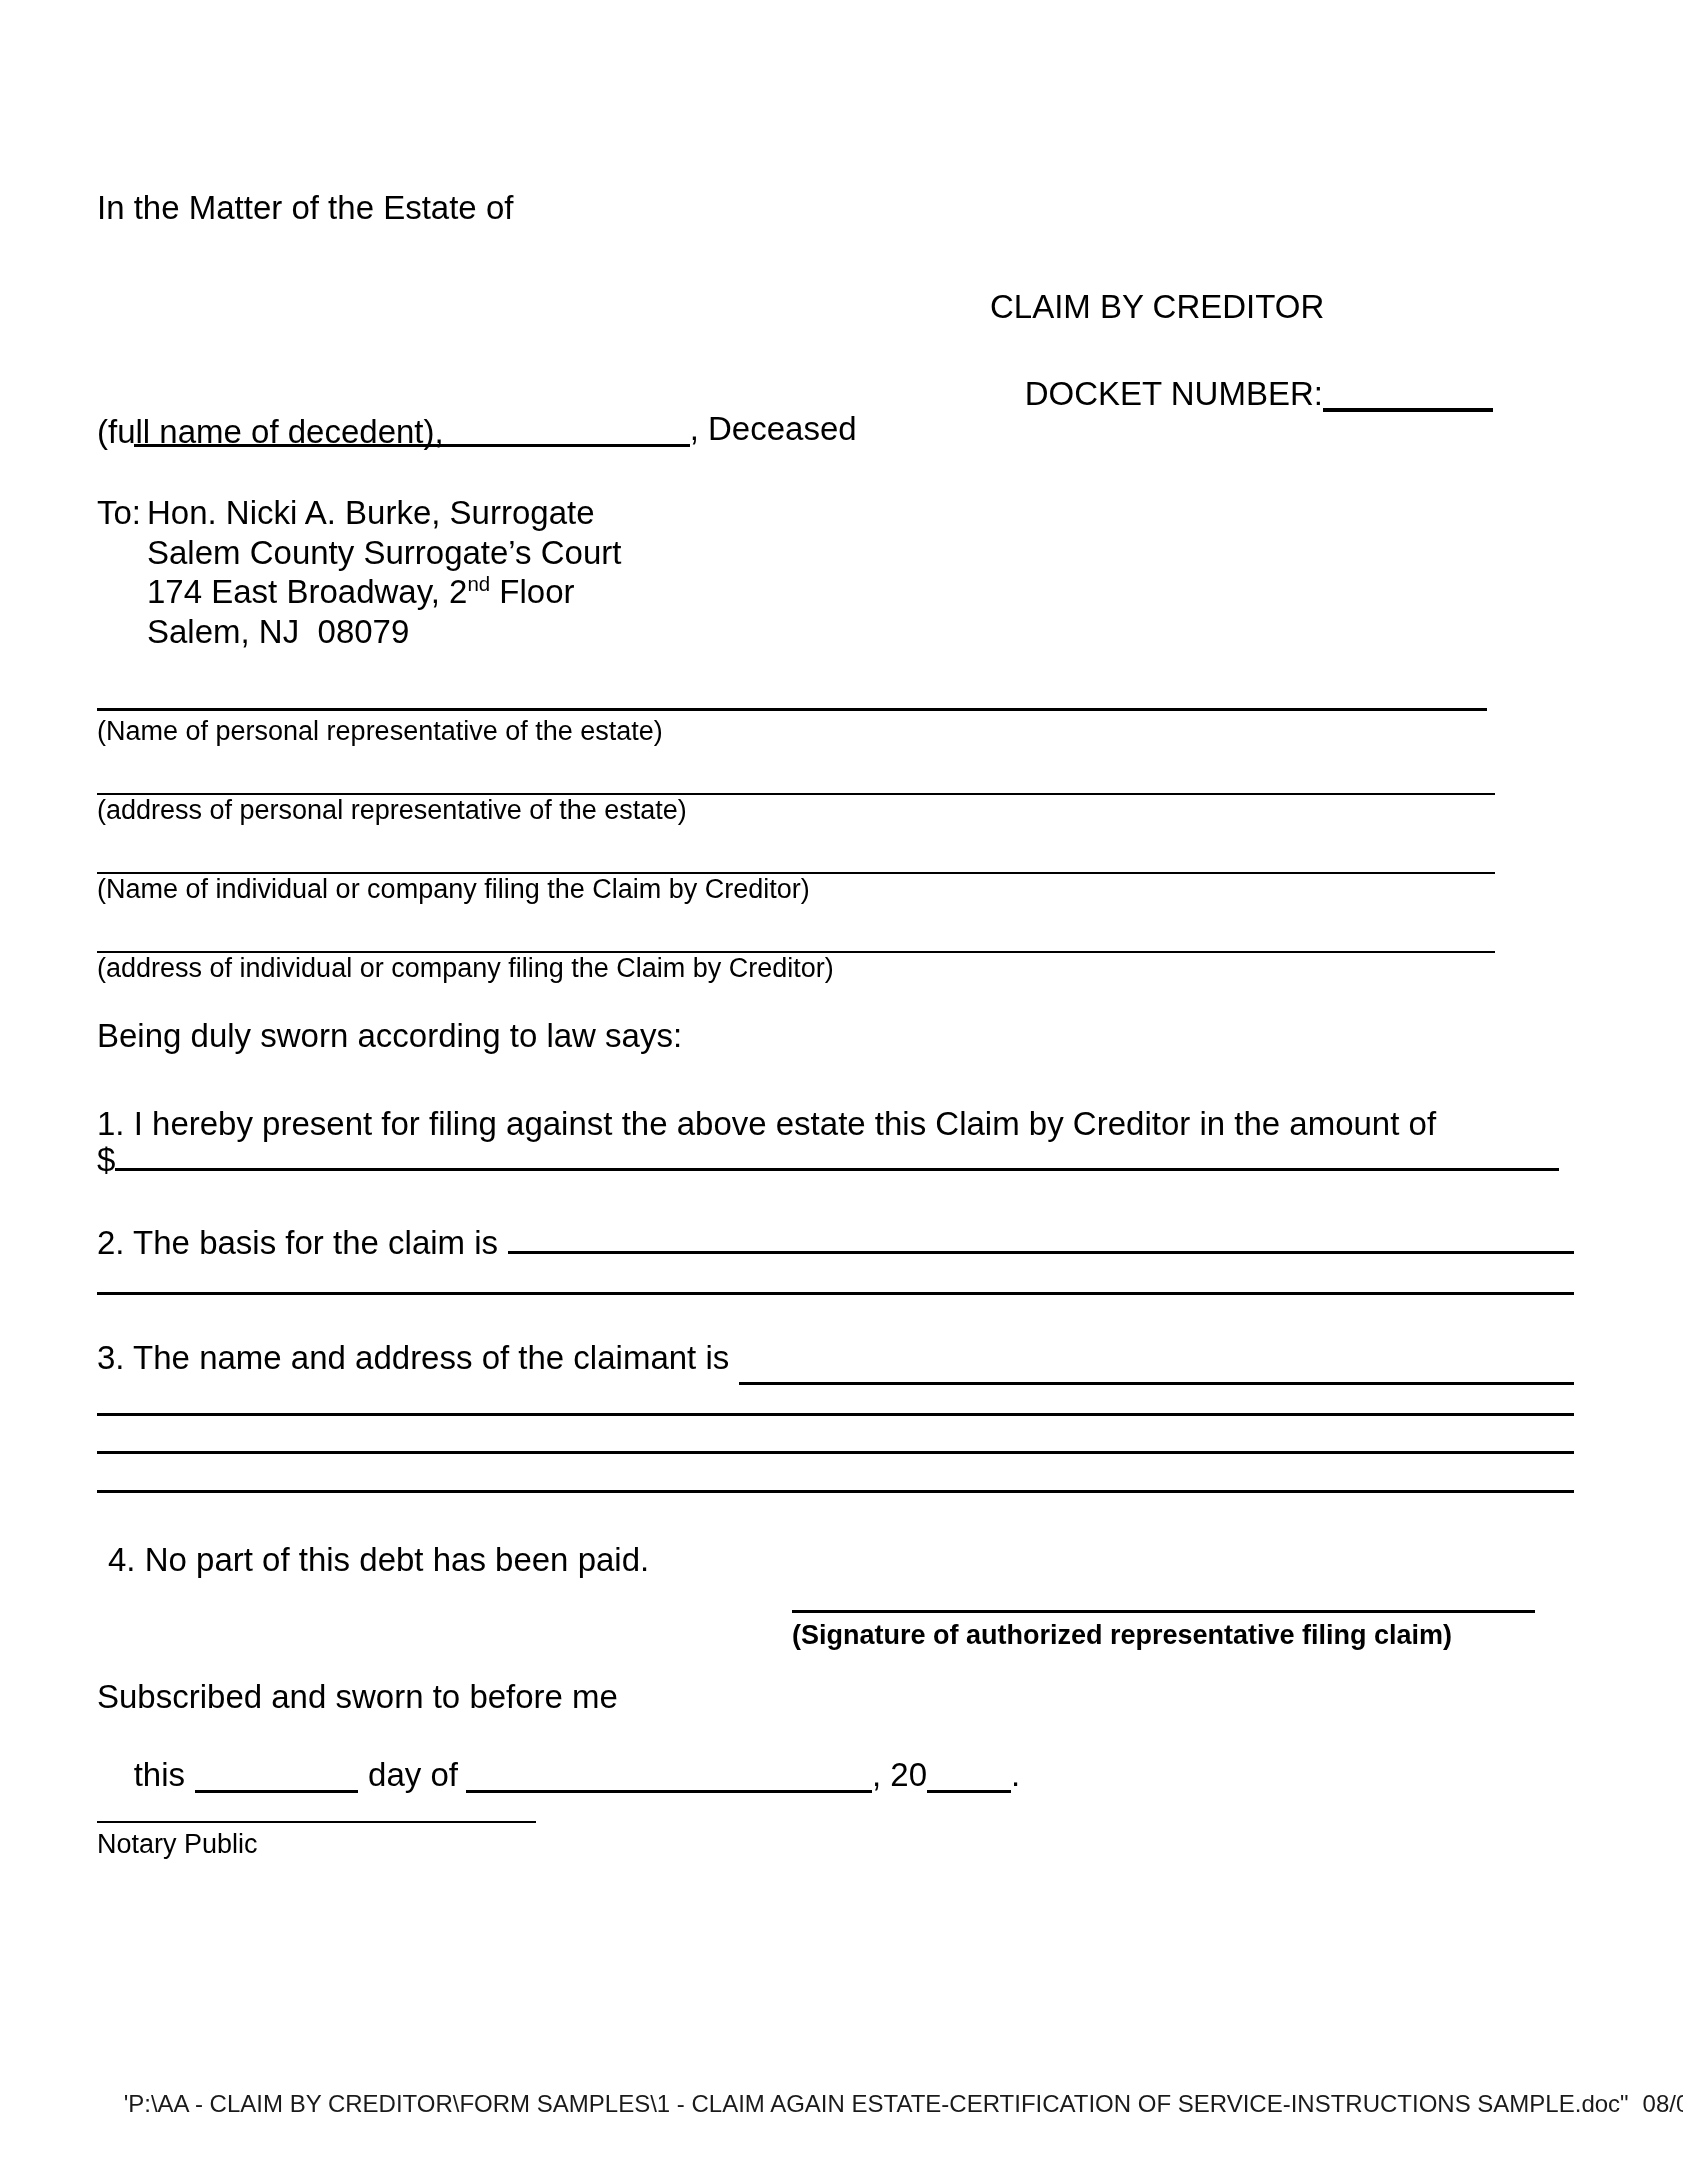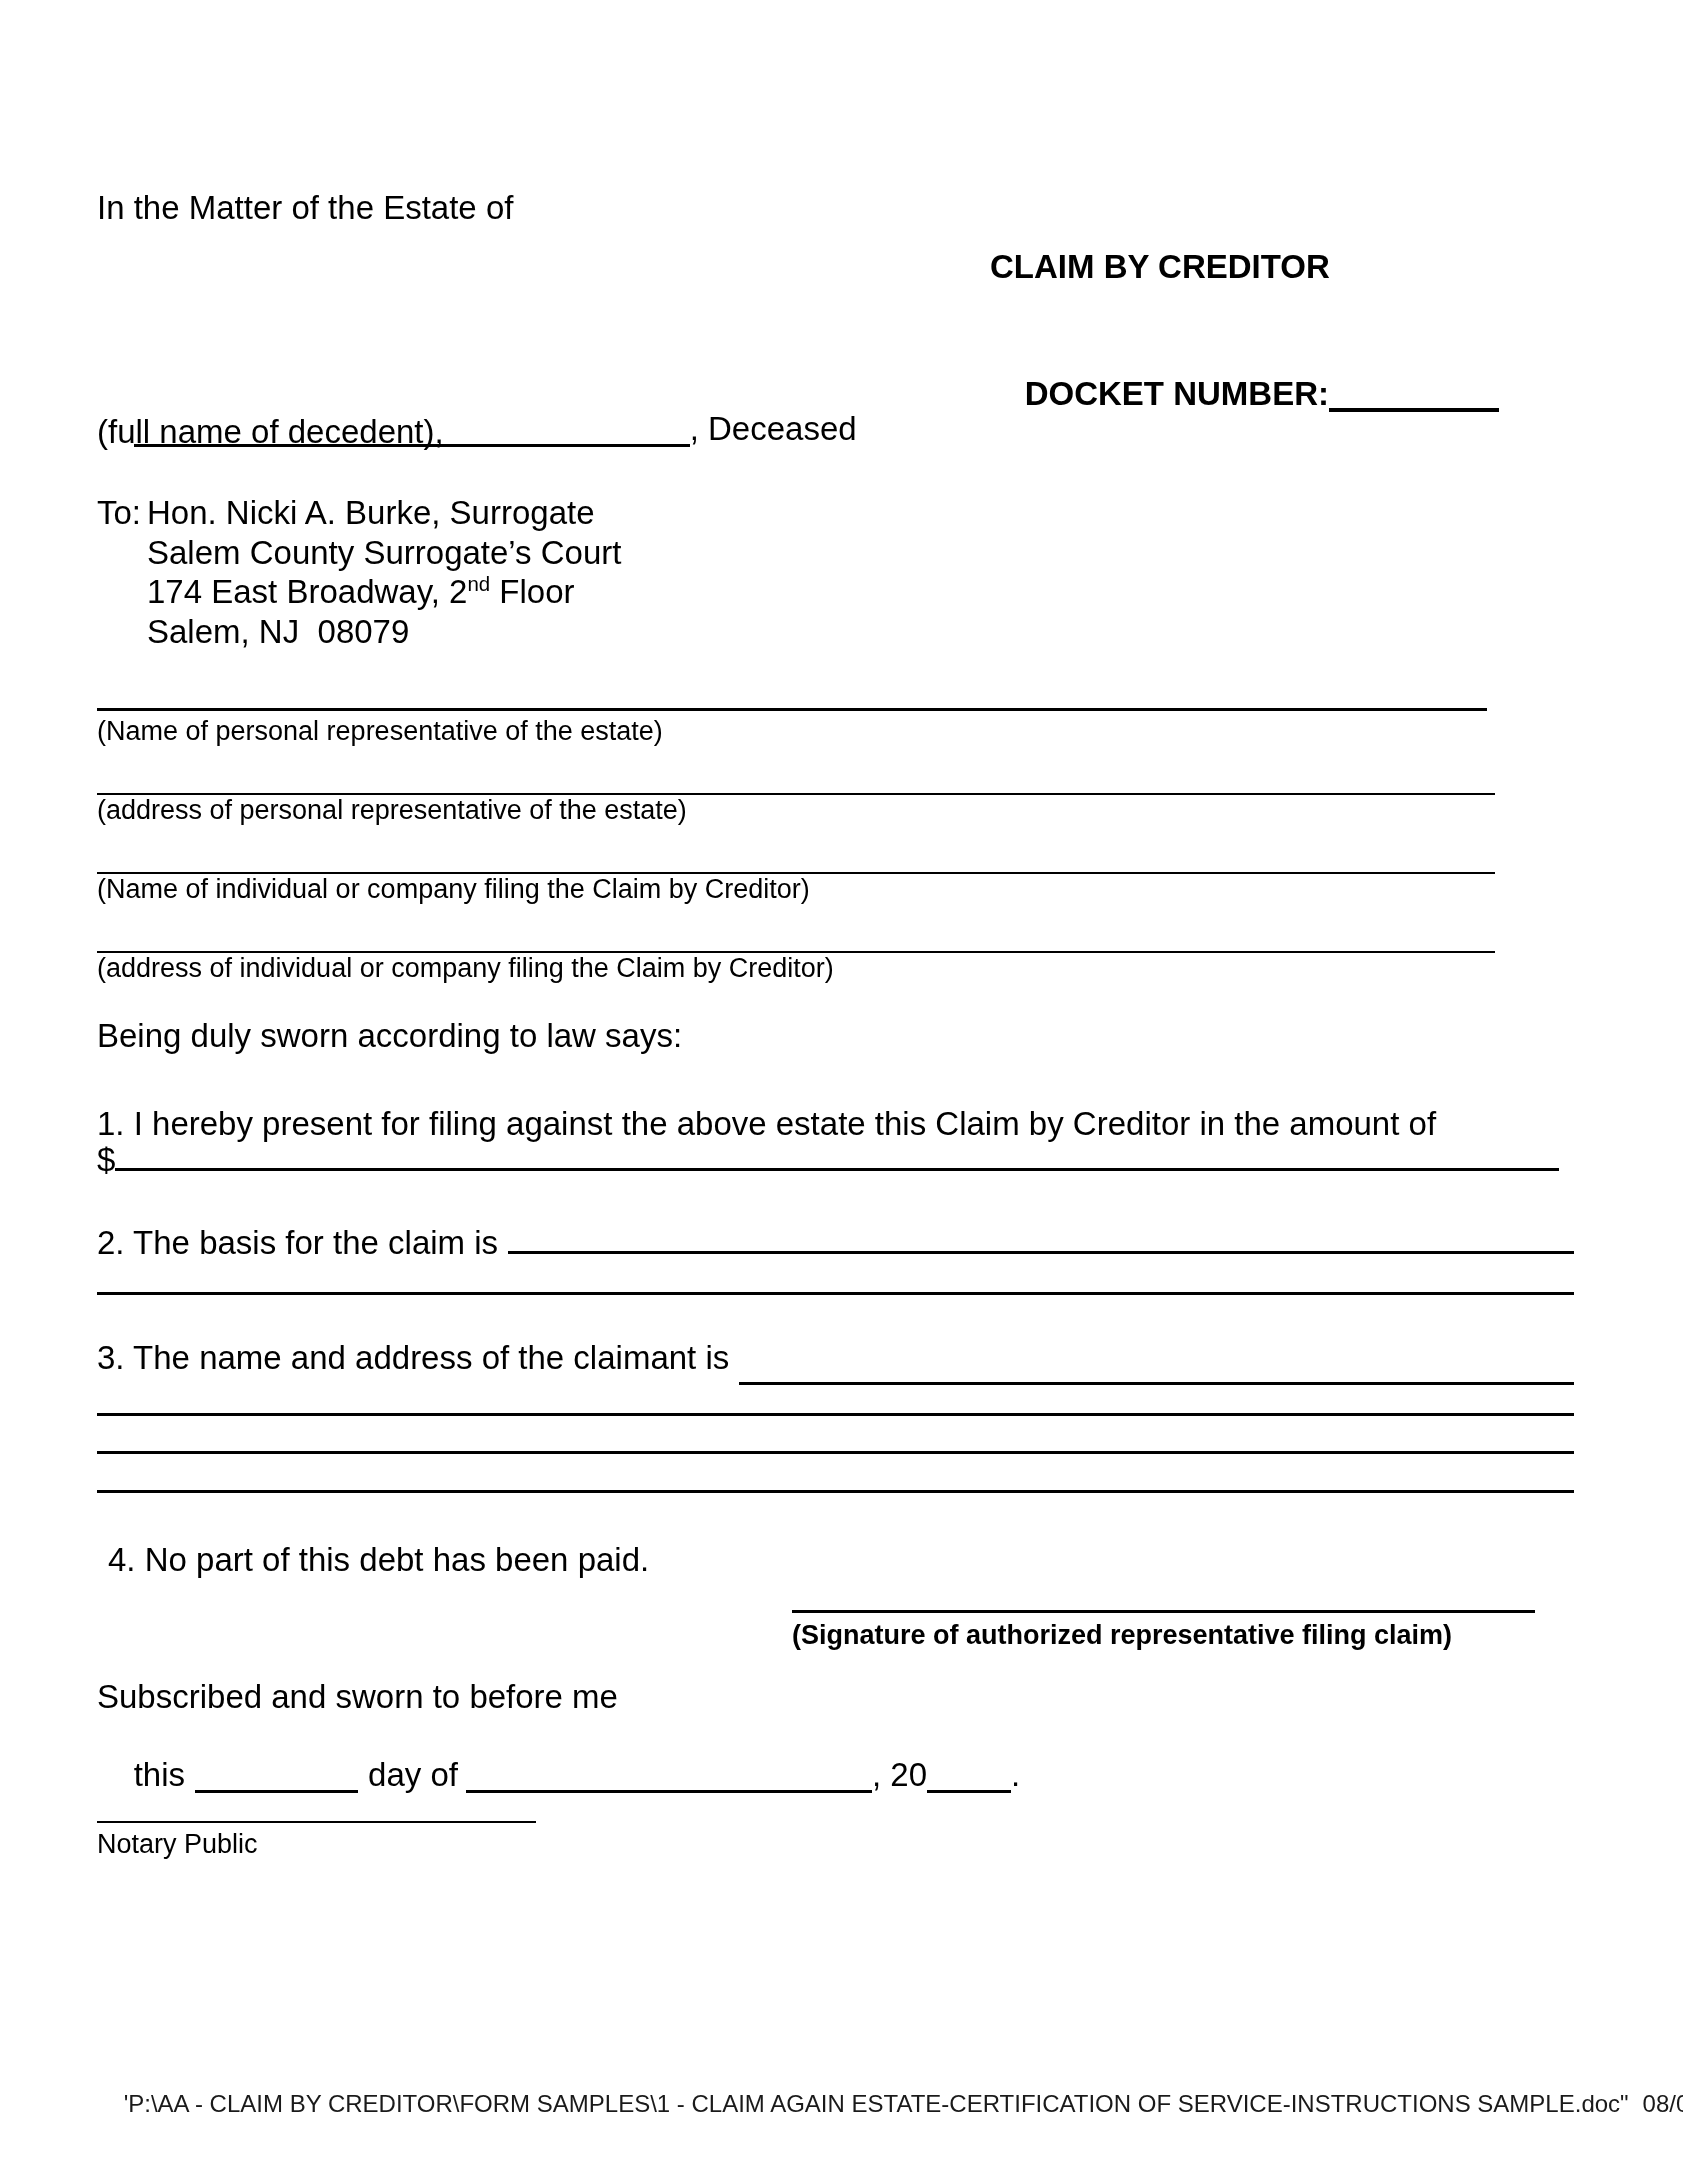--- a/index.html
+++ b/index.html
@@ -2,21 +2,21 @@
 <html><head>
 <meta charset="utf-8">
 <style>
   html,body{margin:0;padding:0;background:#e8e8e8;}
   .page{
     position:relative;width:1683px;height:2178px;background:#ffffff;
     font-family:"Liberation Sans","DejaVu Sans",sans-serif;color:#000;
     overflow:hidden;margin:0 auto;
   }
   .t{position:absolute;font-size:33px;line-height:1.18;white-space:pre;}
-  .bold{font-weight:bold;}
+  .bold{font-weight:normal;margin-top:40px;}
   .cap{position:absolute;font-size:27px;line-height:1.15;white-space:pre;}
   .row{position:absolute;font-size:33px;line-height:1.18;white-space:pre;}
   .flexrow{position:absolute;display:flex;align-items:baseline;font-size:33px;line-height:1.18;white-space:pre;}
   .blank{display:inline-block;height:12px;margin-bottom:-7px;border-bottom:3px solid #000;}
   .blank.thick{border-bottom-width:4px;}
   .fill{flex:1 1 auto;margin-left:10px;}
   .hr{position:absolute;background:#000;}
   .sup{font-size:0.62em;vertical-align:super;line-height:0;}
   .footer{position:absolute;font-size:24px;line-height:1.2;white-space:pre;color:#1a1a1a;}
 </style>

